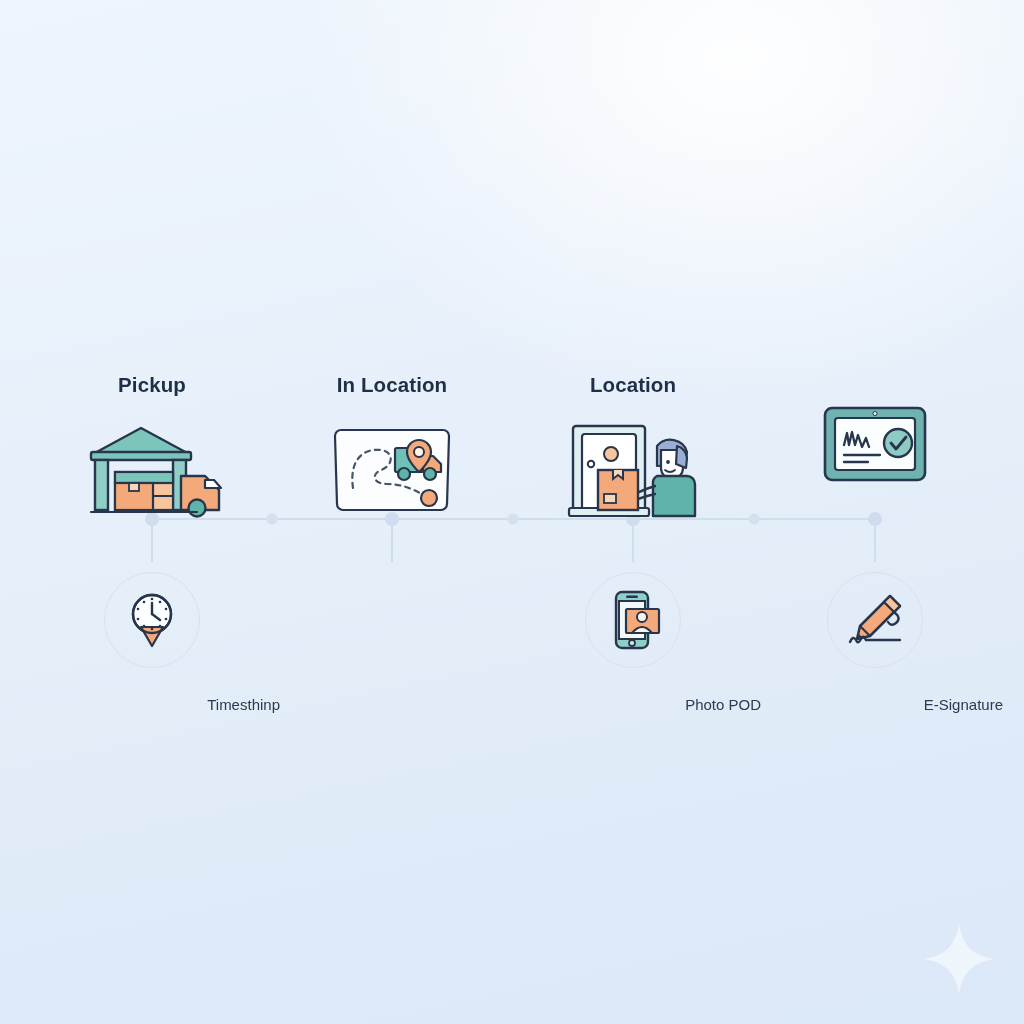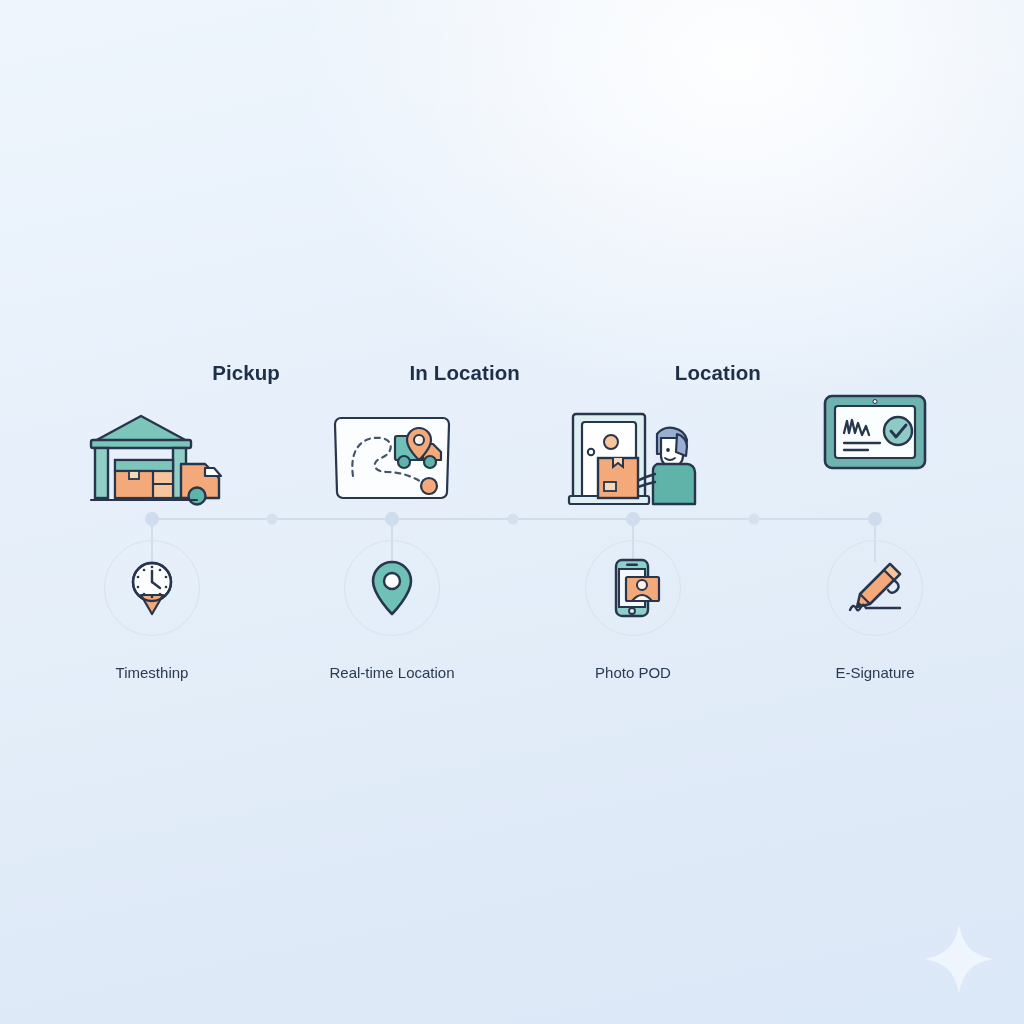--- a/index.html
+++ b/index.html
@@ -22,29 +22,29 @@
   
   .axis { position:absolute; left:152px; top:518px; width:723px; height:2px;
           background:#cfdded; }
   .axis-dot { position:absolute; width:14px; height:14px; border-radius:50%;
               background:#cfdced; transform:translate(-50%,-50%); top:519px; }
   .axis-dot.minor { width:11px; height:11px; background:#d4e0ee; }
   .stem { position:absolute; width:2px; background:#cfdded; top:519px; height:43px;
           transform:translateX(-50%); }
 
   
-  .col { position:absolute; width:256px; top:360px; text-align:right; }
+  .col { position:absolute; width:256px; top:372px; text-align:center; }
   .stage-title {
     font-size:20.5px; font-weight:700; color:#1e2f48; letter-spacing:.1px;
     line-height:26px; white-space:nowrap;
   }
   .stage-art { height:100px; margin-top:22px; display:flex; align-items:center; justify-content:center; }
 
   
-  .fcol { position:absolute; width:256px; top:540px; text-align:center; }
+  .fcol { position:absolute; width:256px; top:572px; text-align:right; }
   .fcircle {
     width:96px; height:96px; border-radius:50%;
     border:1.6px solid #d7e2ee; margin:0 auto;
     display:flex; align-items:center; justify-content:center;
     background:transparent;
   }
   .fcaption { margin-top:27px; font-size:15px; color:#2a3a52; line-height:20px; white-space:nowrap; }
 
   svg { display:block; overflow:visible; }
 </style>
@@ -179,31 +179,20 @@
           <circle cx="13" cy="18" r="1.3" fill="#27364c"></circle>
           <circle cx="19" cy="11" r="1.3" fill="#27364c"></circle>
           <line x1="27" y1="23" x2="27" y2="12" stroke="#27364c" stroke-width="2.4" stroke-linecap="round"></line>
           <line x1="27" y1="23" x2="35" y2="29" stroke="#27364c" stroke-width="2.4" stroke-linecap="round"></line>
         </svg>
       </span>
     </div>
     <div class="fcaption">Timesthinp</div>
   </div>
 
-  <div class="fcol" style="left:264px">
-    <div class="fcircle">
-      <span>
-        <svg width="50" height="58" viewBox="0 0 50 58">
-          <path d="M25 3 a19 19 0 0 1 19 19 c0 14 -19 33 -19 33 S6 36 6 22 A19 19 0 0 1 25 3 Z" fill="#6fc0b6" stroke="#27364c" stroke-width="2.6" stroke-linejoin="round"></path>
-          <circle cx="25" cy="22" r="8" fill="#fdfeff" stroke="#27364c" stroke-width="2.4"></circle>
-        </svg>
-      </span>
-    </div>
-    <div class="fcaption">Real-time Location</div>
-  </div>
 
   <div class="fcol" style="left:747px">
     <div class="fcircle">
       <span>
         <svg width="58" height="56" viewBox="0 0 58 56">
 
           <path d="M44 4 l10 10 -30 30 -13 3 3 -13 Z" fill="#f4a97a" stroke="#27364c" stroke-width="2.5" stroke-linejoin="round"></path>
           <path d="M44 4 l10 10 -6 6 -10 -10 Z" fill="#f7c49c" stroke="#27364c" stroke-width="2.4" stroke-linejoin="round"></path>
           <path d="M14 34 l10 10" stroke="#27364c" stroke-width="2.2"></path>
           <path d="M11 47 l5 -2 -3 -3 Z" fill="#27364c"></path>

